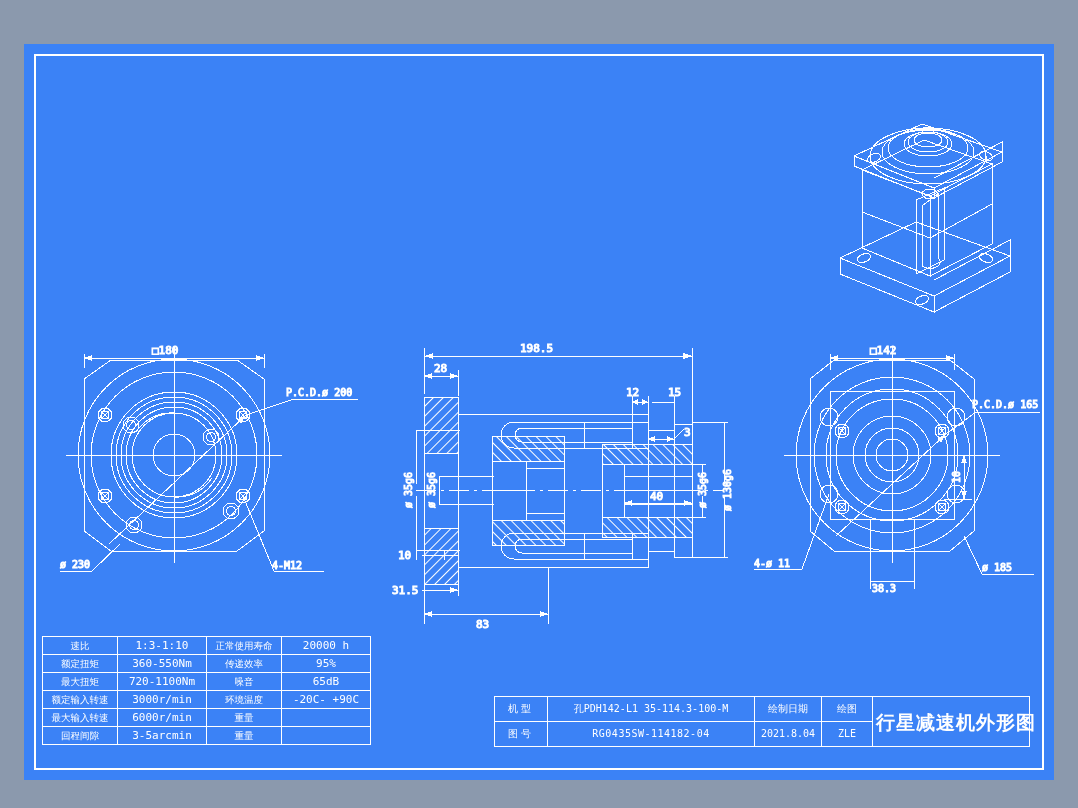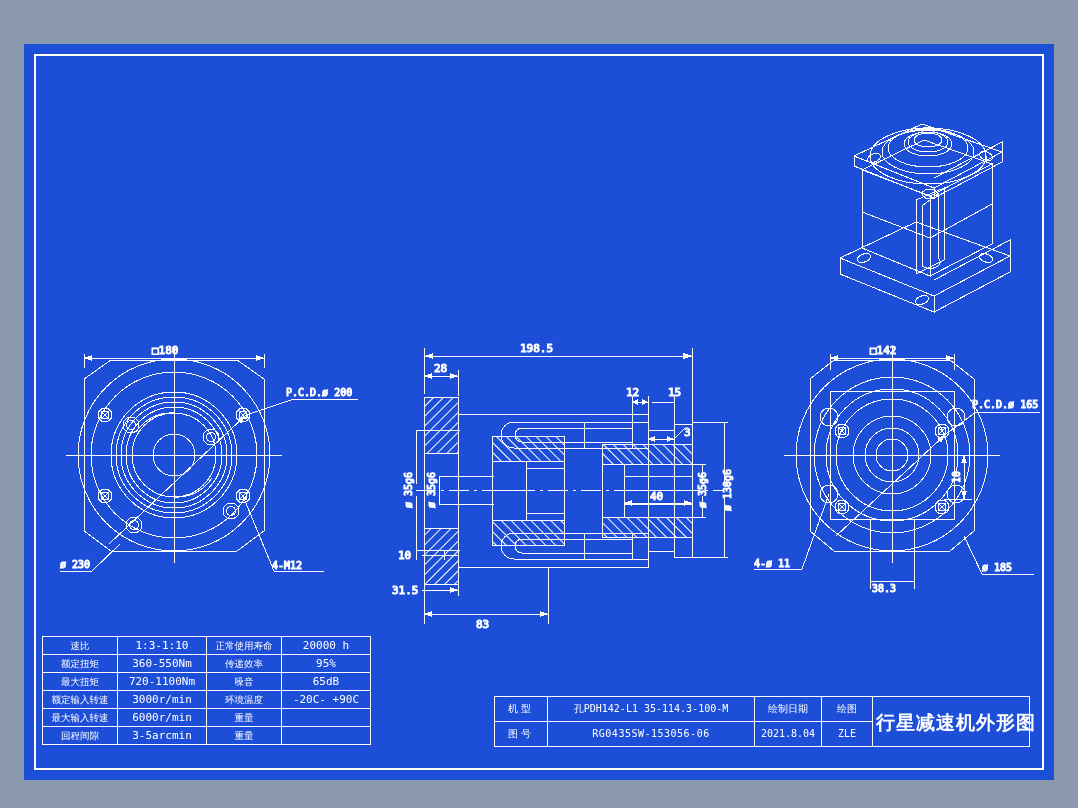--- a/index.html
+++ b/index.html
@@ -7,21 +7,21 @@
     width:1078px;height:808px;
     background:#8b99ad;
     font-family:"DejaVu Sans", sans-serif;
     overflow:hidden;
   }
   #root{position:relative;width:1078px;height:808px;}
 
   
   .sheet{
     position:absolute;left:24px;top:44px;width:1030px;height:736px;
-    background:#1d4ed8;
+    background:#3b82f6;
   }
   
   .frame{
     position:absolute;left:10px;top:10px;right:10px;bottom:10px;
     border:2px solid #fff;
   }
   .svgwrap{position:absolute;left:0;top:0;width:1030px;height:736px;}
   svg{display:block;}
 
   
@@ -452,21 +452,21 @@
           <td class="tb-key">机型</td>
           <td class="tb-model">孔PDH142-L1 35-114.3-100-M</td>
           <td class="tb-datek">绘制日期</td>
           <td class="tb-byk">绘图</td>
           <td class="tb-title-cell" rowspan="2">
             <div class="tb-title">行星减速机外形图</div>
           </td>
         </tr>
         <tr>
           <td class="tb-key">图号</td>
-          <td class="tb-num">RG0435SW-153056-06</td>
+          <td class="tb-num">RG0435SW-114182-04</td>
           <td class="tb-datev">2021.8.04</td>
           <td class="tb-byv">ZLE</td>
         </tr>
       </tbody>
     </table>
 
   </div>
 </div>
 
 </body></html>

